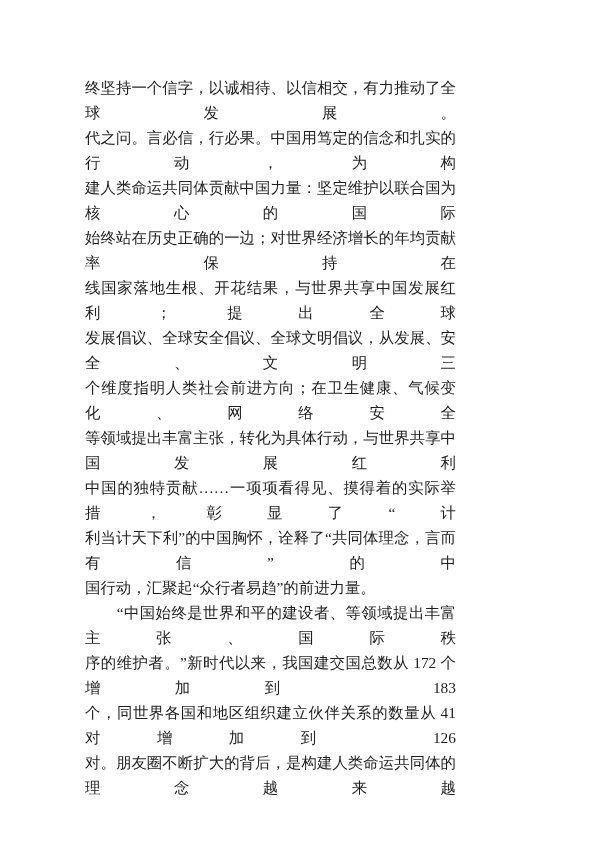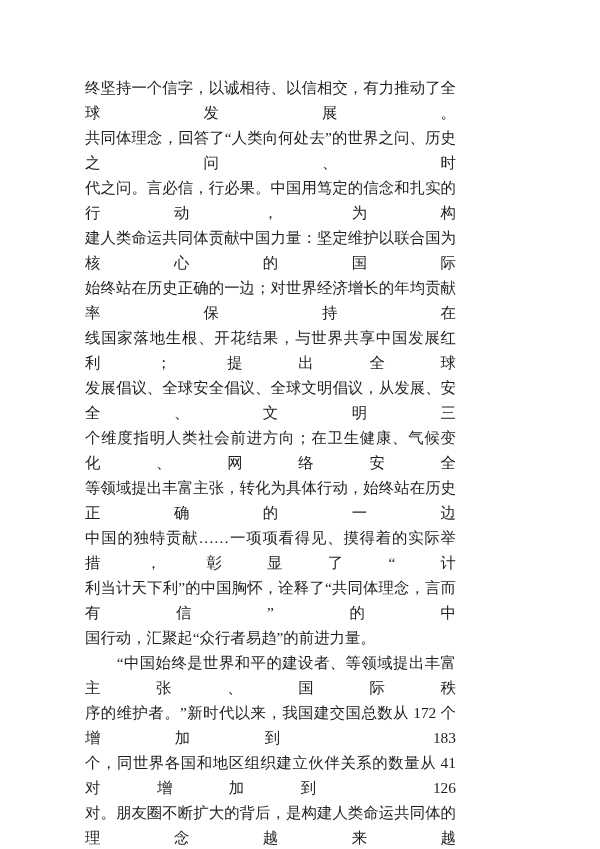--- a/index.html
+++ b/index.html
@@ -33,28 +33,27 @@
 </style>
 </head>
 <body>
 
 <div class="page">
   <div id="content">
       <div class="paragraph">
         <div class="line fill">终坚持一个信字，以诚相待、以信相交，有力推动了全球发展。</div>
       </div>
       <div class="paragraph">
-        <div class="line fill">共同体理念，回答了“人类向何处去”的世界之问、历史之问、时</div>
         <div class="line fill">代之问。言必信，行必果。中国用笃定的信念和扎实的行动，为构</div>
         <div class="line fill">建人类命运共同体贡献中国力量：坚定维护以联合国为核心的国际</div>
         <div class="line fill">始终站在历史正确的一边；对世界经济增长的年均贡献率保持在</div>
         <div class="line fill">线国家落地生根、开花结果，与世界共享中国发展红利；提出全球</div>
         <div class="line fill">发展倡议、全球安全倡议、全球文明倡议，从发展、安全、文明三</div>
         <div class="line fill">个维度指明人类社会前进方向；在卫生健康、气候变化、网络安全</div>
-        <div class="line fill">等领域提出丰富主张，转化为具体行动，始终站在历史正确的一边</div>
+        <div class="line fill">等领域提出丰富主张，转化为具体行动，与世界共享中国发展红利</div>
         <div class="line fill">中国的独特贡献……一项项看得见、摸得着的实际举措，彰显了“计</div>
         <div class="line fill">利当计天下利”的中国胸怀，诠释了“共同体理念，言而有信”的中</div>
         <div class="line">国行动，汇聚起“众行者易趋”的前进力量。</div>
       </div>
       <div class="paragraph">
         <div class="line fill">　　“中国始终是世界和平的建设者、等领域提出丰富主张、国际秩</div>
         <div class="line fill">序的维护者。”新时代以来，我国建交国总数从 172 个增加到 183</div>
         <div class="line fill">个，同世界各国和地区组织建立伙伴关系的数量从 41 对增加到 126</div>
         <div class="line fill">对。朋友圈不断扩大的背后，是构建人类命运共同体的理念越来越</div>
       </div>

